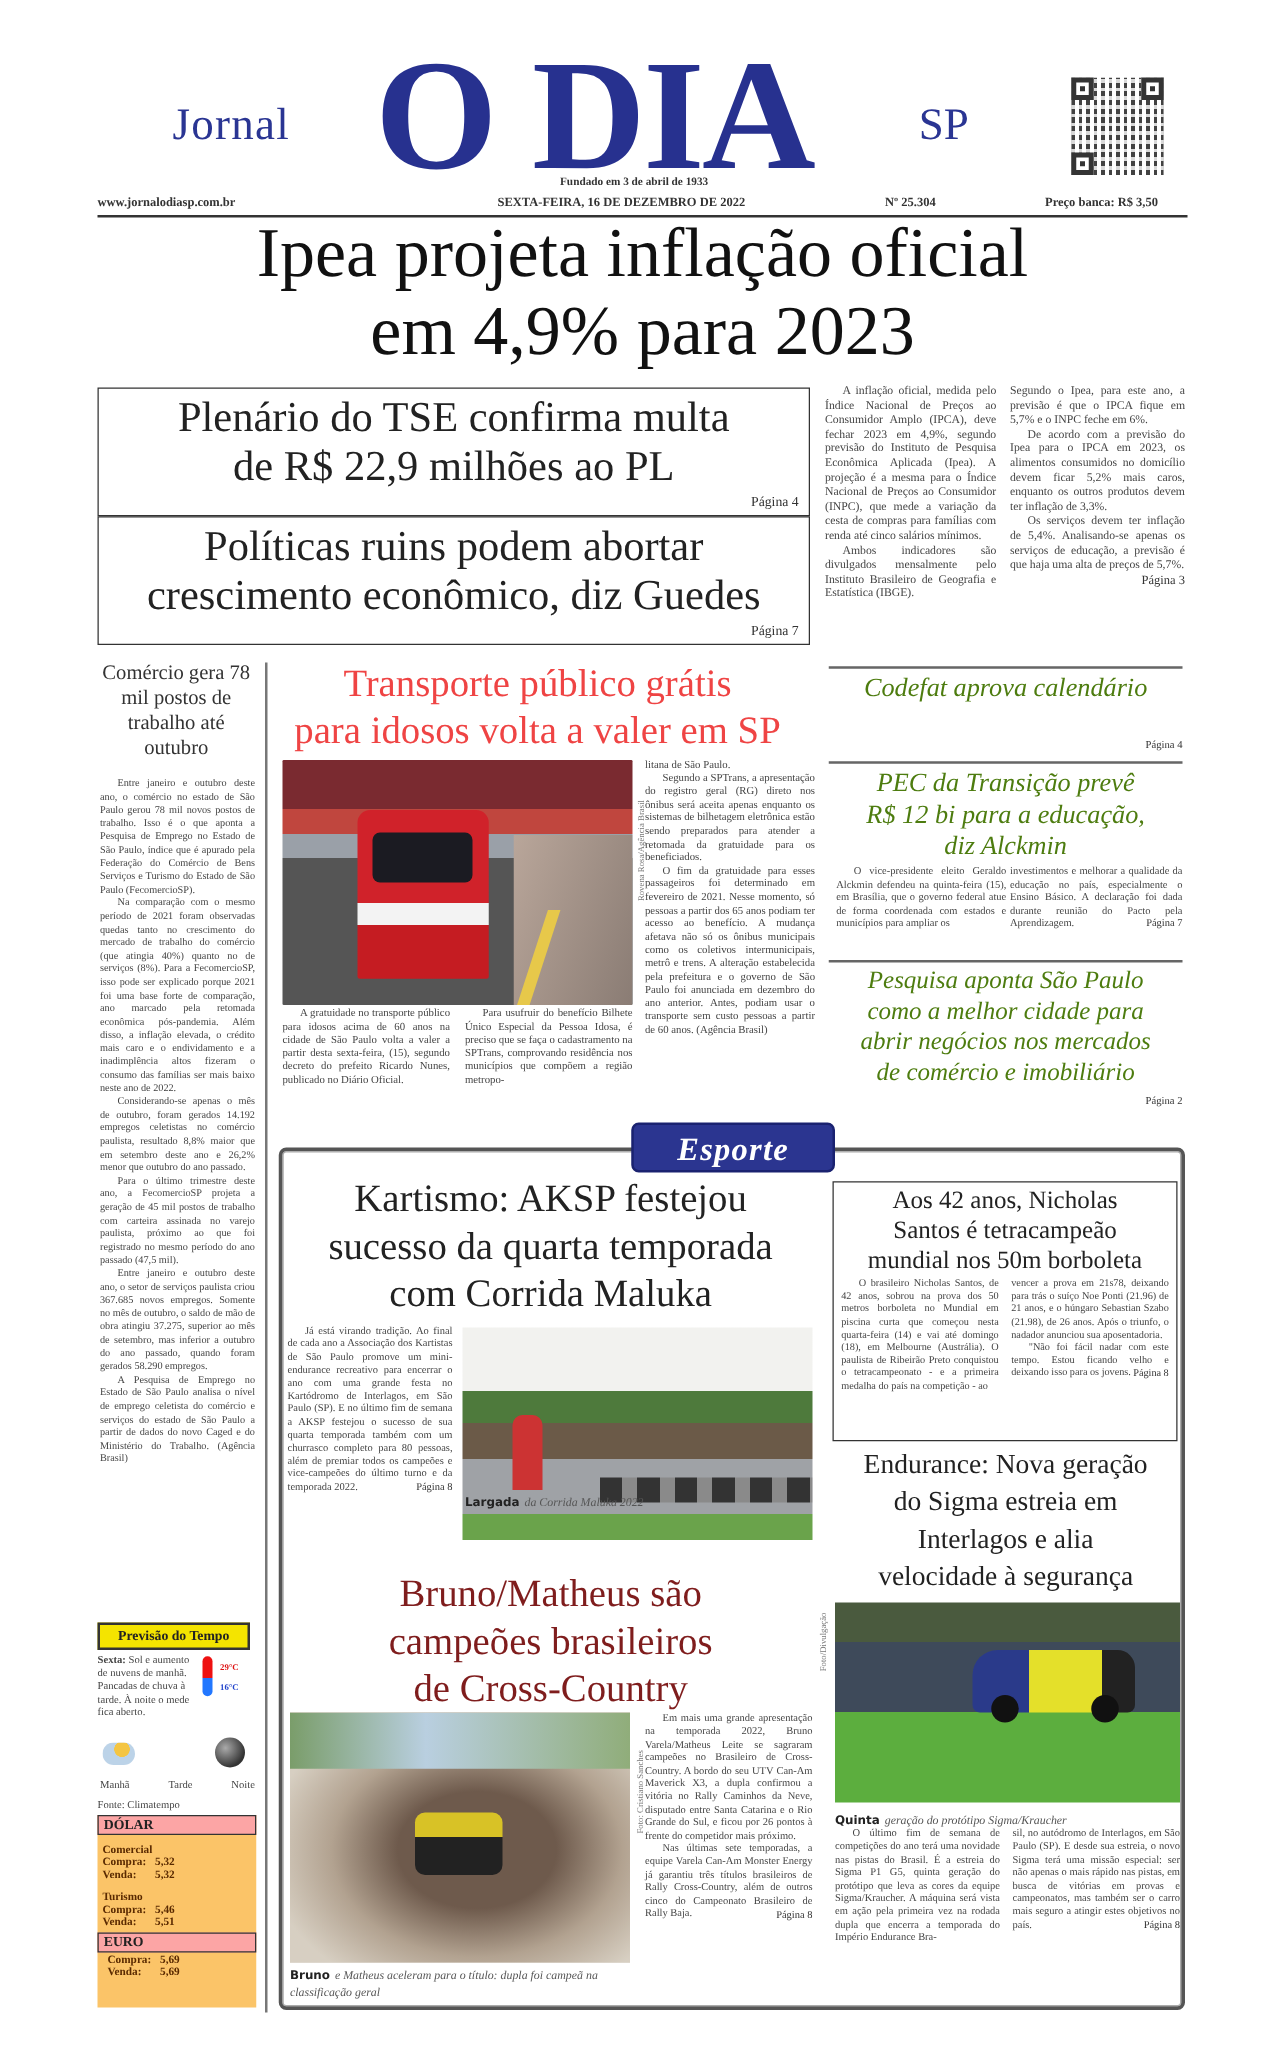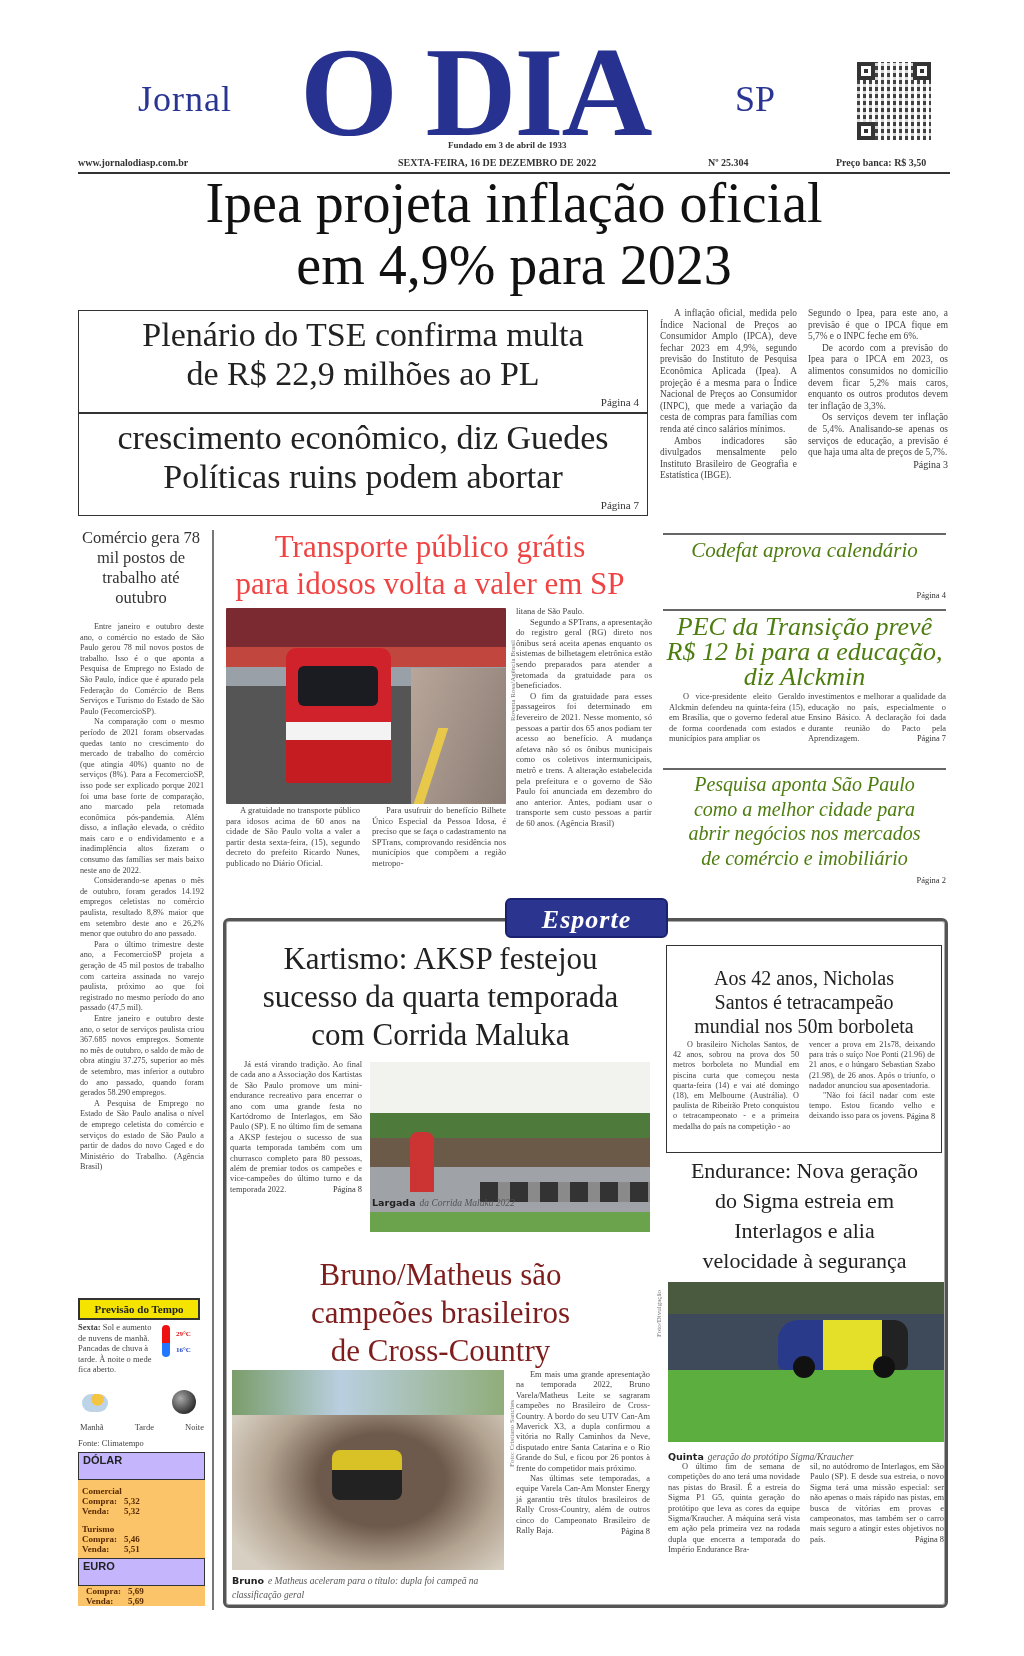--- a/index.html
+++ b/index.html
@@ -23,21 +23,21 @@
 .col-text{font-size:9.2px;line-height:11.6px;text-align:justify;color:#444}
 .col-text p{text-indent:14px}
 .italic-head{font-style:italic;text-align:center;color:#4d7c0f}
 .photo{overflow:hidden}
 .esporte-tab{left:505px;top:898px;width:163px;height:40px;background:#2b3590;border-radius:6px;color:#fff;font-style:italic;font-weight:bold;font-size:26px;text-align:center;line-height:40px;letter-spacing:1px;border:2px solid #1a2270}
 .sport-frame{left:223px;top:918px;width:725px;height:690px;border:3px solid #555;border-radius:6px;box-shadow:inset 0 0 0 1px #aaa}
 .cap-b{font-family:"DejaVu Sans",sans-serif;font-weight:bold;font-size:9.5px;color:#222}
 .cap-i{font-style:italic;font-size:9.5px;color:#555}
 .weather-title{left:78px;top:1298px;width:122px;height:22px;background:#f4e400;border:2px solid #333;font-weight:bold;font-size:11px;text-align:center;line-height:18px;color:#222}
 .money{left:78px;background:#fbc468}
-.money-head{background:#c4b5fd;border:1px solid #333;font-family:Liberation Sans, sans-serif;font-weight:bold;font-size:11px;padding-left:4px;height:28px;line-height:15px;color:#222}
+.money-head{background:#fca5a5;border:1px solid #333;font-family:Liberation Serif, serif;font-weight:bold;font-size:11px;padding-left:4px;height:16px;line-height:15px;color:#222}
 .money-row{font-size:9px;font-weight:bold;color:#5a2a00;padding-left:4px;line-height:10px;display:flex}
 .money-row span:first-child{width:42px}
 .vline{width:2px;background:#777}
 </style>
 </head>
 <body>
 
 <div class="abs masthead-jornal">Jornal</div>
 <div class="abs masthead-odia">O DIA</div>
 <div class="abs masthead-sp">SP</div>
@@ -61,22 +61,22 @@
 
 <div class="abs box" style="left:78px;top:310px;width:570px;height:103px;padding:4px 8px">
   <div class="boxhead" style="font-size:34px;line-height:39px">
     <div>Plenário do TSE confirma multa</div>
     <div>de R$ 22,9 milhões ao PL</div>
   </div>
   <div class="pg" style="margin-top:3px">Página 4</div>
 </div>
 <div class="abs box" style="left:78px;top:413px;width:570px;height:103px;padding:4px 8px">
   <div class="boxhead" style="font-size:34px;line-height:39px">
+    <div>Políticas ruins podem abortar</div>
     <div>crescimento econômico, diz Guedes</div>
-    <div>Políticas ruins podem abortar</div>
   </div>
   <div class="pg" style="margin-top:3px">Página 7</div>
 </div>
 
 <div class="abs col-text" style="left:660px;top:308px;width:137px;font-size:9.4px">
   <p>A inflação oficial, medida pelo Índice Nacional de Preços ao Consumidor Amplo (IPCA), deve fechar 2023 em 4,9%, segundo previsão do Instituto de Pesquisa Econômica Aplicada (Ipea). A projeção é a mesma para o Índice Nacional de Preços ao Consumidor (INPC), que mede a variação da cesta de compras para famílias com renda até cinco salários mínimos.</p>
   <p>Ambos indicadores são divulgados mensalmente pelo Instituto Brasileiro de Geografia e Estatística (IBGE).</p>
 </div>
 <div class="abs col-text" style="left:808px;top:308px;width:140px;font-size:9.4px">
   <p style="text-indent:0">Segundo o Ipea, para este ano, a previsão é que o IPCA fique em 5,7% e o INPC feche em 6%.</p>
@@ -173,21 +173,21 @@
   <p>Segundo a SPTrans, a apresentação do registro geral (RG) direto nos ônibus será aceita apenas enquanto os sistemas de bilhetagem eletrônica estão sendo preparados para atender a retomada da gratuidade para os beneficiados.</p>
   <p>O fim da gratuidade para esses passageiros foi determinado em fevereiro de 2021. Nesse momento, só pessoas a partir dos 65 anos podiam ter acesso ao benefício. A mudança afetava não só os ônibus municipais como os coletivos intermunicipais, metrô e trens. A alteração estabelecida pela prefeitura e o governo de São Paulo foi anunciada em dezembro do ano anterior. Antes, podiam usar o transporte sem custo pessoas a partir de 60 anos. (Agência Brasil)</p>
 </div>
 
 <div class="abs" style="left:663px;top:533px;width:283px;height:2px;background:#666"></div>
 <div class="abs italic-head" style="left:663px;top:538px;width:283px;font-size:21px;line-height:25px">
   <div>Codefat aprova calendário</div>
 </div>
 <div class="abs pg" style="left:663px;top:590px;width:283px;font-size:8.5px">Página 4</div>
 <div class="abs" style="left:663px;top:609px;width:283px;height:2px;background:#666"></div>
-<div class="abs italic-head" style="left:663px;top:614px;width:283px;font-size:26px;line-height:25px">
+<div class="abs italic-head" style="left:663px;top:614px;width:283px;font-size:21px;line-height:25px">
   <div>PEC da Transição prevê</div>
   <div>R$ 12 bi para a educação,</div>
   <div>diz Alckmin</div>
 </div>
 <div class="abs col-text" style="left:669px;top:692px;width:136px;font-size:8.4px;line-height:10.6px">
   <p>O vice-presidente eleito Geraldo Alckmin defendeu na quinta-feira (15), em Brasília, que o governo federal atue de forma coordenada com estados e municípios para ampliar os</p>
 </div>
 <div class="abs col-text" style="left:808px;top:692px;width:138px;font-size:8.4px;line-height:10.6px">
   <p style="text-indent:0">investimentos e melhorar a qualidade da educação no país, especialmente o Ensino Básico. A declaração foi dada durante reunião do Pacto pela Aprendizagem.</p>
   <div class="pg" style="font-size:8.4px;margin-top:-11px">Página 7</div>
@@ -235,21 +235,21 @@
 <div class="abs" style="left:232px;top:1573px;width:280px;line-height:11px">
   <span class="cap-b">Bruno</span>
   <span class="cap-i">e Matheus aceleram para o título: dupla foi campeã na classificação geral</span>
 </div>
 <div class="abs col-text" style="left:516px;top:1370px;width:134px;font-size:8.4px;line-height:10.4px">
   <p>Em mais uma grande apresentação na temporada 2022, Bruno Varela/Matheus Leite se sagraram campeões no Brasileiro de Cross-Country. A bordo do seu UTV Can-Am Maverick X3, a dupla confirmou a vitória no Rally Caminhos da Neve, disputado entre Santa Catarina e o Rio Grande do Sul, e ficou por 26 pontos à frente do competidor mais próximo.</p>
   <p>Nas últimas sete temporadas, a equipe Varela Can-Am Monster Energy já garantiu três títulos brasileiros de Rally Cross-Country, além de outros cinco do Campeonato Brasileiro de Rally Baja.</p>
   <div class="pg" style="font-size:8.4px;margin-top:-10px">Página 8</div>
 </div>
 
-<div class="abs box" style="left:666px;top:945px;width:276px;height:208px;padding:20px 6px">
+<div class="abs box" style="left:666px;top:945px;width:276px;height:208px;padding:2px 6px">
   <div class="boxhead" style="font-size:20px;line-height:24px">
     <div>Aos 42 anos, Nicholas</div>
     <div>Santos é tetracampeão</div>
     <div>mundial nos 50m borboleta</div>
   </div>
   <div style="display:flex;gap:10px;margin-top:2px">
     <div class="col-text" style="width:126px;font-size:8.2px;line-height:10.2px">
         <p>O brasileiro Nicholas Santos, de 42 anos, sobrou na prova dos 50 metros borboleta no Mundial em piscina curta que começou nesta quarta-feira (14) e vai até domingo (18), em Melbourne (Austrália). O paulista de Ribeirão Preto conquistou o tetracampeonato - e a primeira medalha do país na competição - ao</p>
       </div>
     <div class="col-text" style="width:126px;font-size:8.2px;line-height:10.2px">

